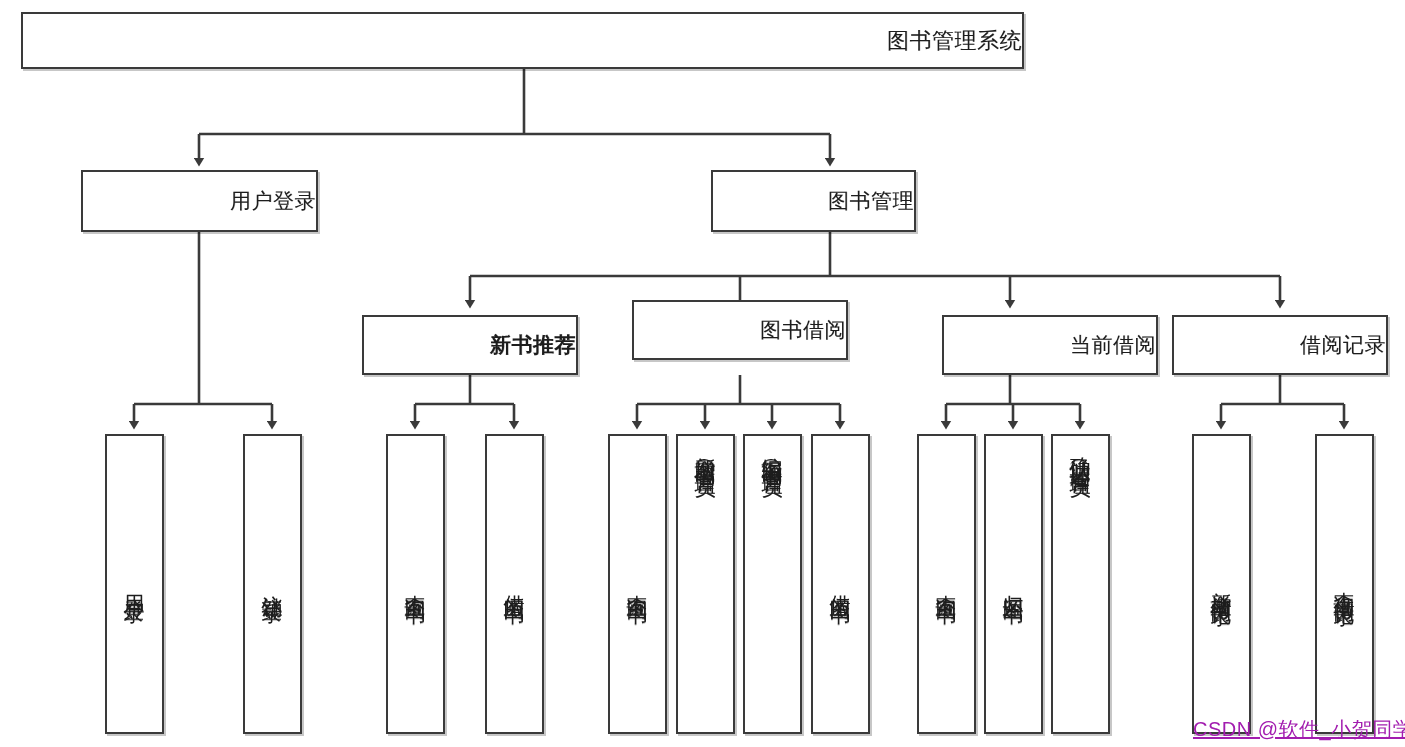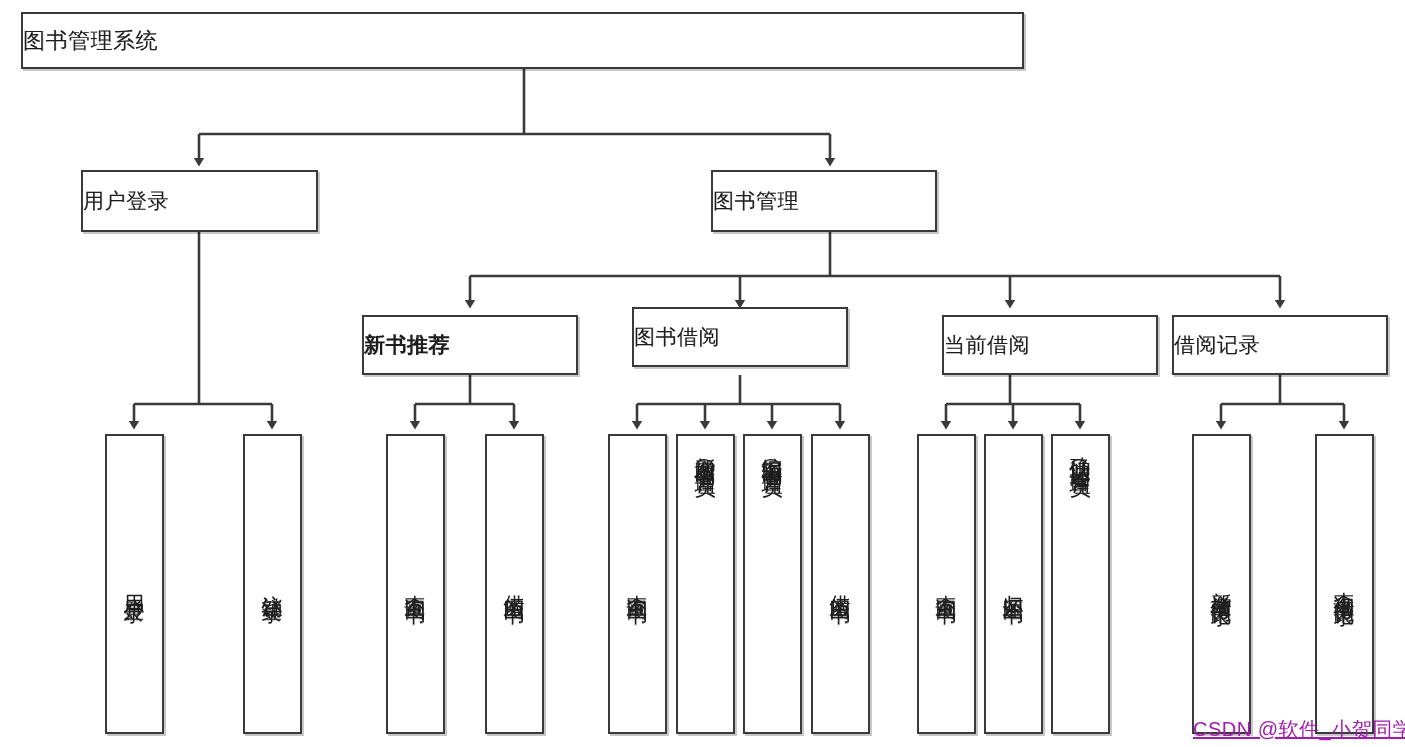--- a/index.html
+++ b/index.html
@@ -26,21 +26,21 @@
     pointer-events: none;
   }
   .node {
     position: absolute;
     box-sizing: border-box;
     background: #ffffff;
     border: 2px solid #3a3a3a;
     box-shadow: 2px 2px 0 rgba(0,0,0,0.22);
     display: flex;
     align-items: center;
-    justify-content: flex-start;
+    justify-content: flex-end;
     color: #1d1d1d;
   }
   .node-label {
     font-size: 21px;
     line-height: 1.15;
     letter-spacing: 0.5px;
     white-space: nowrap;
     text-shadow: 0.6px 0 0 rgba(150,150,150,0.55);
   }
   .node.root .node-label { font-size: 22px; }
@@ -126,28 +126,28 @@
     </g>
   </svg>
 
   <div class="node root" style="left:21px; top:12px; width:1003px; height:57px;">
     <span class="node-label">图书管理系统</span>
   </div>
 
   <div class="node level1" style="left:81px; top:170px; width:237px; height:62px;">
     <span class="node-label">用户登录</span>
   </div>
-  <div class="node level1" style="left:711px; top:170px; width:226px; height:62px;">
+  <div class="node level1" style="left:711px; top:170px; width:205px; height:62px;">
     <span class="node-label">图书管理</span>
   </div>
 
   <div class="node level2" style="left:362px; top:315px; width:216px; height:60px;font-weight:bold;">
     <span class="node-label">新书推荐</span>
   </div>
-  <div class="node level2" style="left:632px; top:307px; width:216px; height:60px;">
+  <div class="node level2" style="left:632px; top:300px; width:216px; height:60px;">
     <span class="node-label">图书借阅</span>
   </div>
   <div class="node level2" style="left:902px; top:315px; width:216px; height:60px;margin-left:40px;">
     <span class="node-label">当前借阅</span>
   </div>
   <div class="node level2" style="left:1172px; top:315px; width:216px; height:60px;">
     <span class="node-label">借阅记录</span>
   </div>
 
   <div class="node leaf centered" style="left:105px; top:434px; width:59px; height:300px;">

